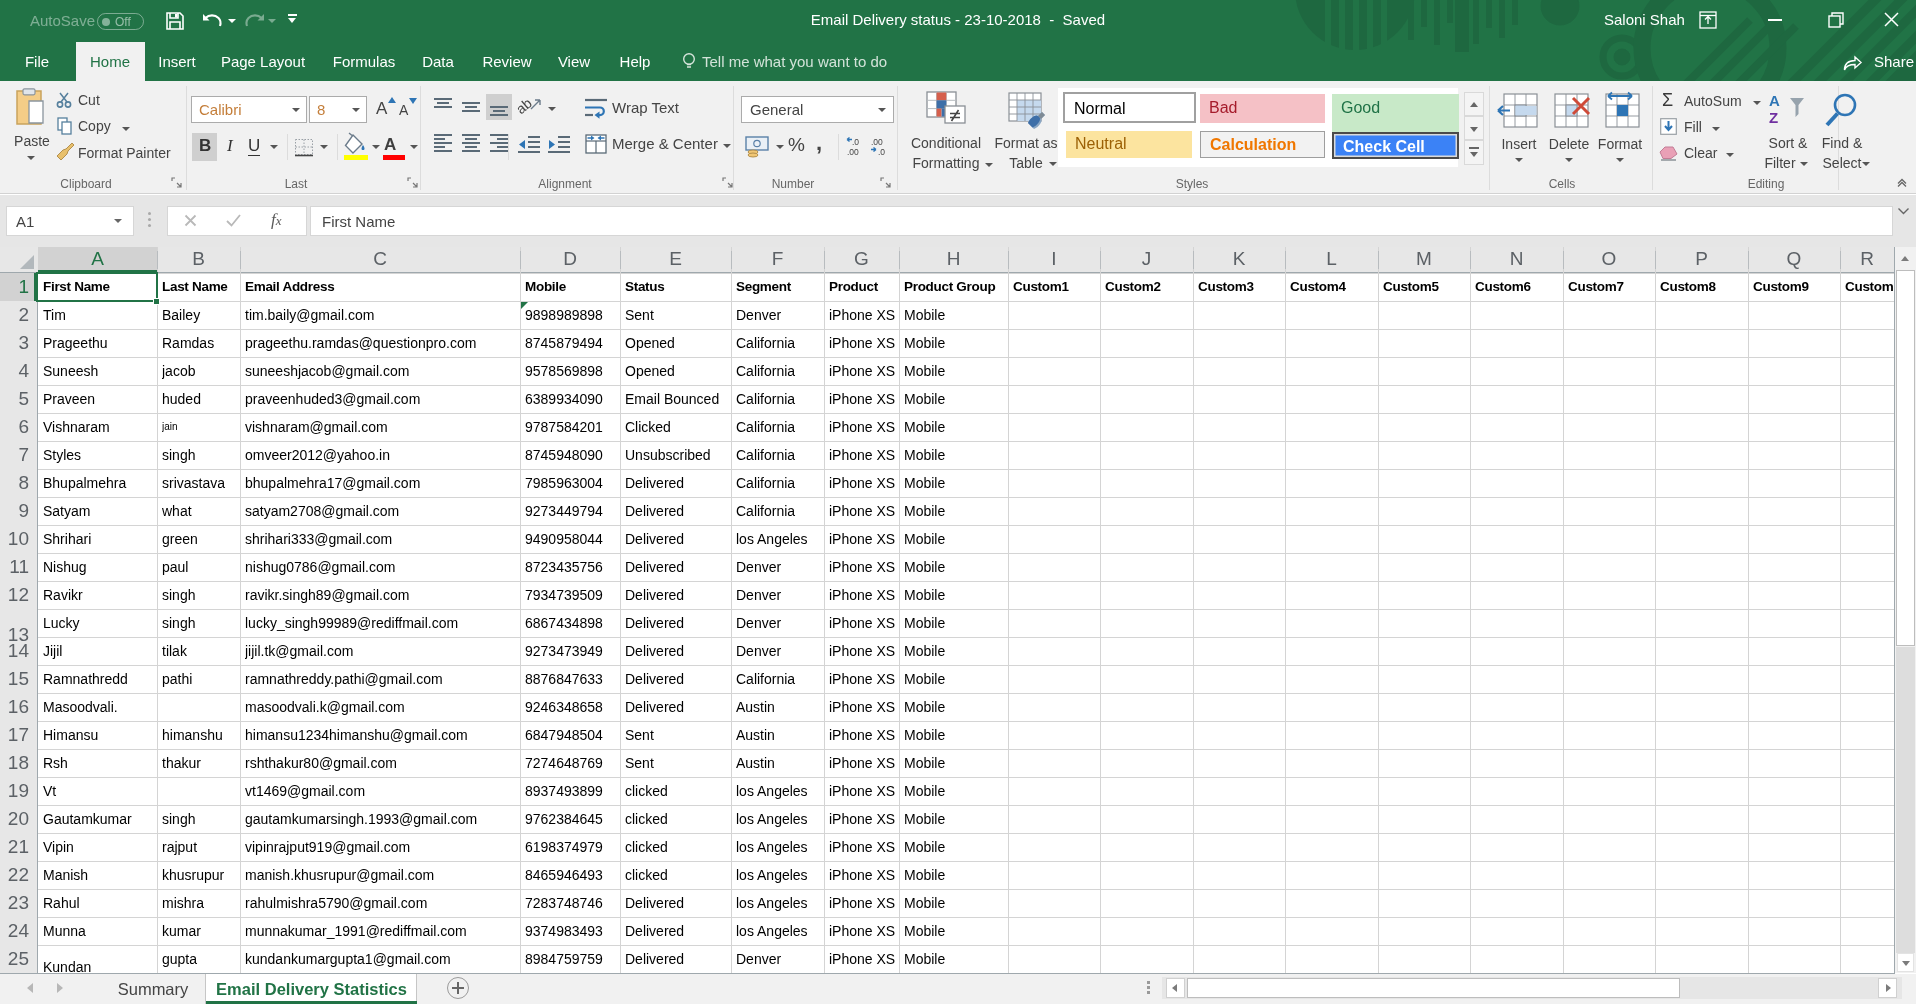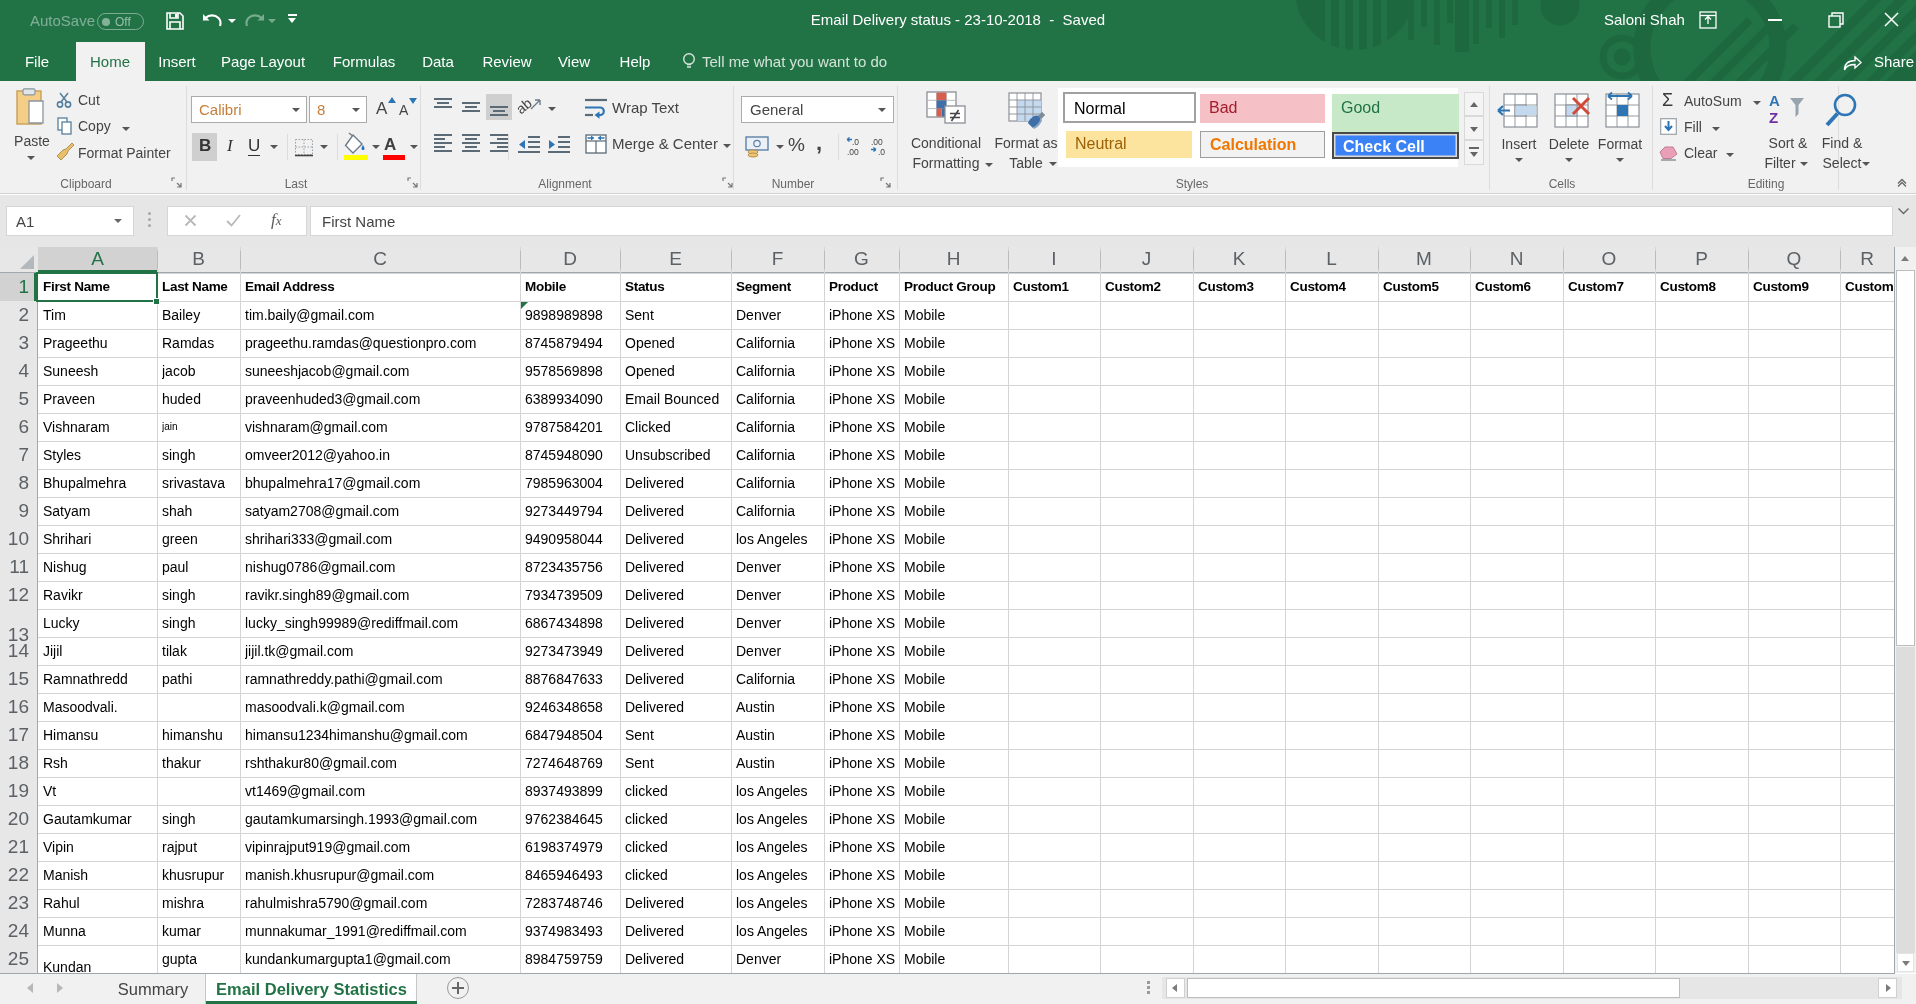--- a/index.html
+++ b/index.html
@@ -628,21 +628,21 @@
 <div class="ab" style="left:904px;top:441px;width:103px;height:28px;line-height:28px;color:#000;font-size:14px;overflow:hidden;white-space:nowrap;">Mobile</div>
 <div class="ab" style="left:43px;top:469px;width:113px;height:28px;line-height:28px;color:#000;font-size:14px;overflow:hidden;white-space:nowrap;">Bhupalmehra</div>
 <div class="ab" style="left:162px;top:469px;width:77px;height:28px;line-height:28px;color:#000;font-size:14px;overflow:hidden;white-space:nowrap;">srivastava</div>
 <div class="ab" style="left:245px;top:469px;width:274px;height:28px;line-height:28px;color:#000;font-size:14px;overflow:hidden;white-space:nowrap;">bhupalmehra17@gmail.com</div>
 <div class="ab" style="left:525px;top:469px;width:94px;height:28px;line-height:28px;color:#000;font-size:14px;overflow:hidden;white-space:nowrap;">7985963004</div>
 <div class="ab" style="left:625px;top:469px;width:105px;height:28px;line-height:28px;color:#000;font-size:14px;overflow:hidden;white-space:nowrap;">Delivered</div>
 <div class="ab" style="left:736px;top:469px;width:87px;height:28px;line-height:28px;color:#000;font-size:14px;overflow:hidden;white-space:nowrap;">California</div>
 <div class="ab" style="left:829px;top:469px;width:69px;height:28px;line-height:28px;color:#000;font-size:14px;overflow:hidden;white-space:nowrap;">iPhone XS</div>
 <div class="ab" style="left:904px;top:469px;width:103px;height:28px;line-height:28px;color:#000;font-size:14px;overflow:hidden;white-space:nowrap;">Mobile</div>
 <div class="ab" style="left:43px;top:497px;width:113px;height:28px;line-height:28px;color:#000;font-size:14px;overflow:hidden;white-space:nowrap;">Satyam</div>
-<div class="ab" style="left:162px;top:497px;width:77px;height:28px;line-height:28px;color:#000;font-size:14px;overflow:hidden;white-space:nowrap;">shah</div>
+<div class="ab" style="left:162px;top:497px;width:77px;height:28px;line-height:28px;color:#000;font-size:14px;overflow:hidden;white-space:nowrap;">what</div>
 <div class="ab" style="left:245px;top:497px;width:274px;height:28px;line-height:28px;color:#000;font-size:14px;overflow:hidden;white-space:nowrap;">satyam2708@gmail.com</div>
 <div class="ab" style="left:525px;top:497px;width:94px;height:28px;line-height:28px;color:#000;font-size:14px;overflow:hidden;white-space:nowrap;">9273449794</div>
 <div class="ab" style="left:625px;top:497px;width:105px;height:28px;line-height:28px;color:#000;font-size:14px;overflow:hidden;white-space:nowrap;">Delivered</div>
 <div class="ab" style="left:736px;top:497px;width:87px;height:28px;line-height:28px;color:#000;font-size:14px;overflow:hidden;white-space:nowrap;">California</div>
 <div class="ab" style="left:829px;top:497px;width:69px;height:28px;line-height:28px;color:#000;font-size:14px;overflow:hidden;white-space:nowrap;">iPhone XS</div>
 <div class="ab" style="left:904px;top:497px;width:103px;height:28px;line-height:28px;color:#000;font-size:14px;overflow:hidden;white-space:nowrap;">Mobile</div>
 <div class="ab" style="left:43px;top:525px;width:113px;height:28px;line-height:28px;color:#000;font-size:14px;overflow:hidden;white-space:nowrap;">Shrihari</div>
 <div class="ab" style="left:162px;top:525px;width:77px;height:28px;line-height:28px;color:#000;font-size:14px;overflow:hidden;white-space:nowrap;">green</div>
 <div class="ab" style="left:245px;top:525px;width:274px;height:28px;line-height:28px;color:#000;font-size:14px;overflow:hidden;white-space:nowrap;">shrihari333@gmail.com</div>
 <div class="ab" style="left:525px;top:525px;width:94px;height:28px;line-height:28px;color:#000;font-size:14px;overflow:hidden;white-space:nowrap;">9490958044</div>

